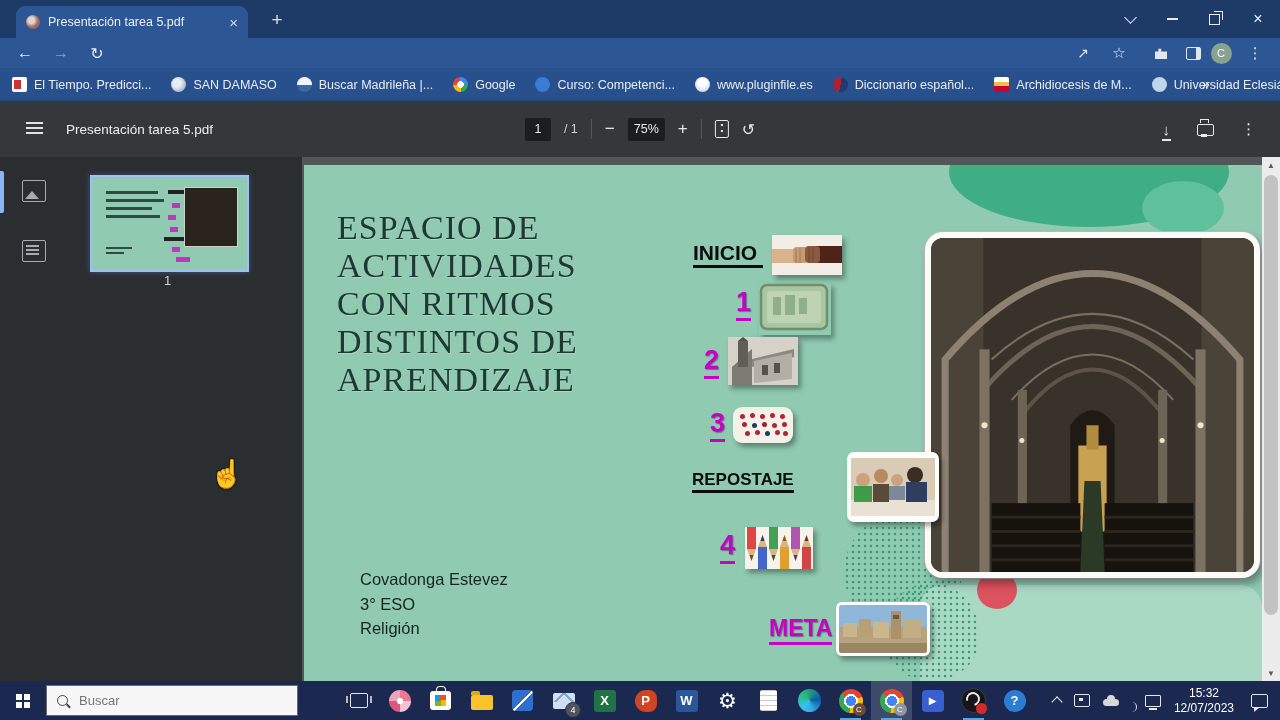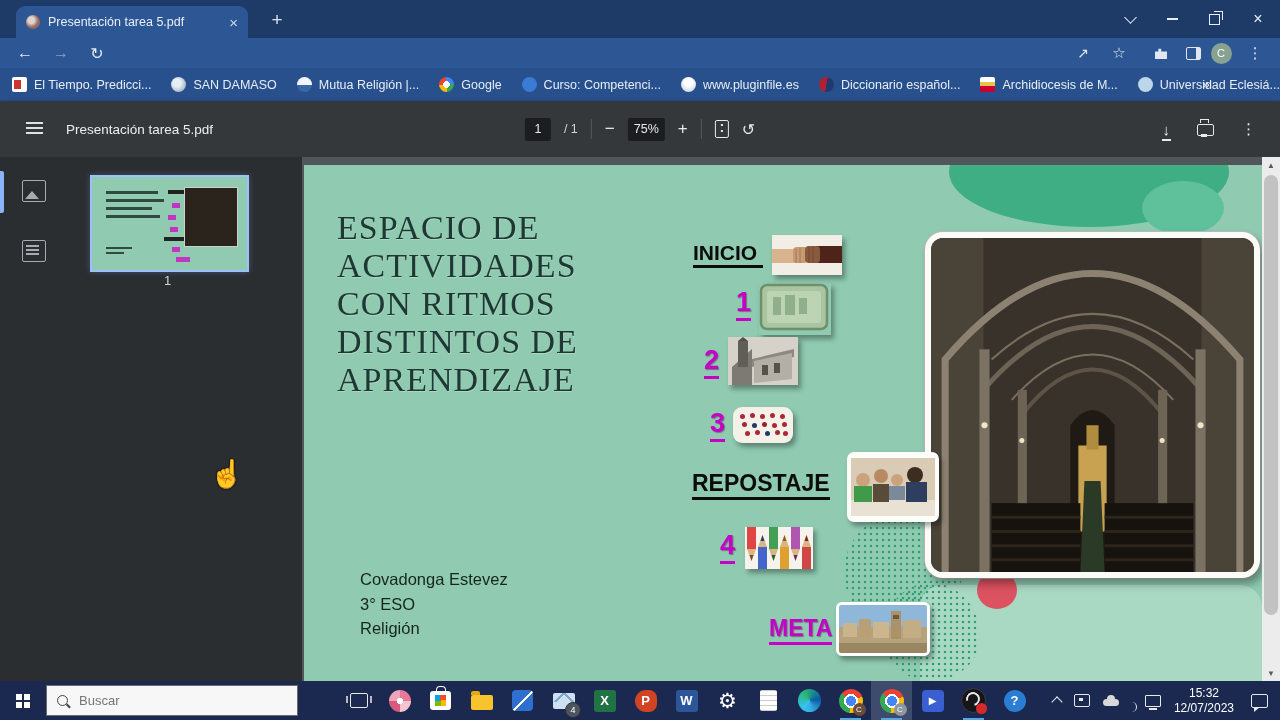--- a/index.html
+++ b/index.html
@@ -280,21 +280,21 @@
     <div class="bm">
         <span class="bmi f1"></span>
         <span>El Tiempo. Predicci...</span>
       </div>
     <div class="bm">
         <span class="bmi f2"></span>
         <span>SAN DAMASO</span>
       </div>
     <div class="bm">
         <span class="bmi f3"></span>
-        <span>Mutua Religión |...</span>
+        <span>Buscar Madrileña |...</span>
       </div>
     <div class="bm">
         <span class="bmi f4"></span>
         <span>Google</span>
       </div>
     <div class="bm">
         <span class="bmi f5"></span>
         <span>Curso: Competenci...</span>
       </div>
     <div class="bm">
@@ -379,21 +379,21 @@
 DISTINTOS DE
 APRENDIZAJE</div>
         <div class="author">Covadonga Estevez
 3° ESO
 Religión</div>
 
         <a class="navlink blacklink" style="left:389px;top:76px;font-size:21px;padding-right:6px">INICIO</a>
         <a class="navlink maglink" style="left:432px;top:122px;font-size:27px">1</a>
         <a class="navlink maglink" style="left:400px;top:180px;font-size:27px">2</a>
         <a class="navlink maglink" style="left:406px;top:243px;font-size:27px">3</a>
-        <a class="navlink blacklink" style="left:388px;top:305px;font-size:23px">REPOSTAJE</a>
+        <a class="navlink blacklink" style="left:388px;top:305px;font-size:17px">REPOSTAJE</a>
         <a class="navlink maglink" style="left:416px;top:365px;font-size:27px">4</a>
         <a class="navlink maglink" style="left:465px;top:450px;font-size:23px">META</a>
 
         <svg class="navimg imgshadow" style="left:468px;top:70px" width="70" height="40" viewBox="0 0 70 40">
           <rect width="70" height="40" fill="#f2eee6"></rect>
           <rect x="0" y="14" width="26" height="14" fill="#d9b28e"></rect>
           <rect x="44" y="11" width="26" height="17" fill="#4e2418"></rect>
           <rect x="21" y="12" width="15" height="16" rx="4" fill="#c79a72"></rect>
           <rect x="33" y="11" width="15" height="17" rx="4" fill="#8a5a3e"></rect>
           <path d="M24 14 V28 M28 13 V28 M37 12 V28 M41 12 V28" stroke="rgba(0,0,0,.2)" stroke-width="1"></path>

